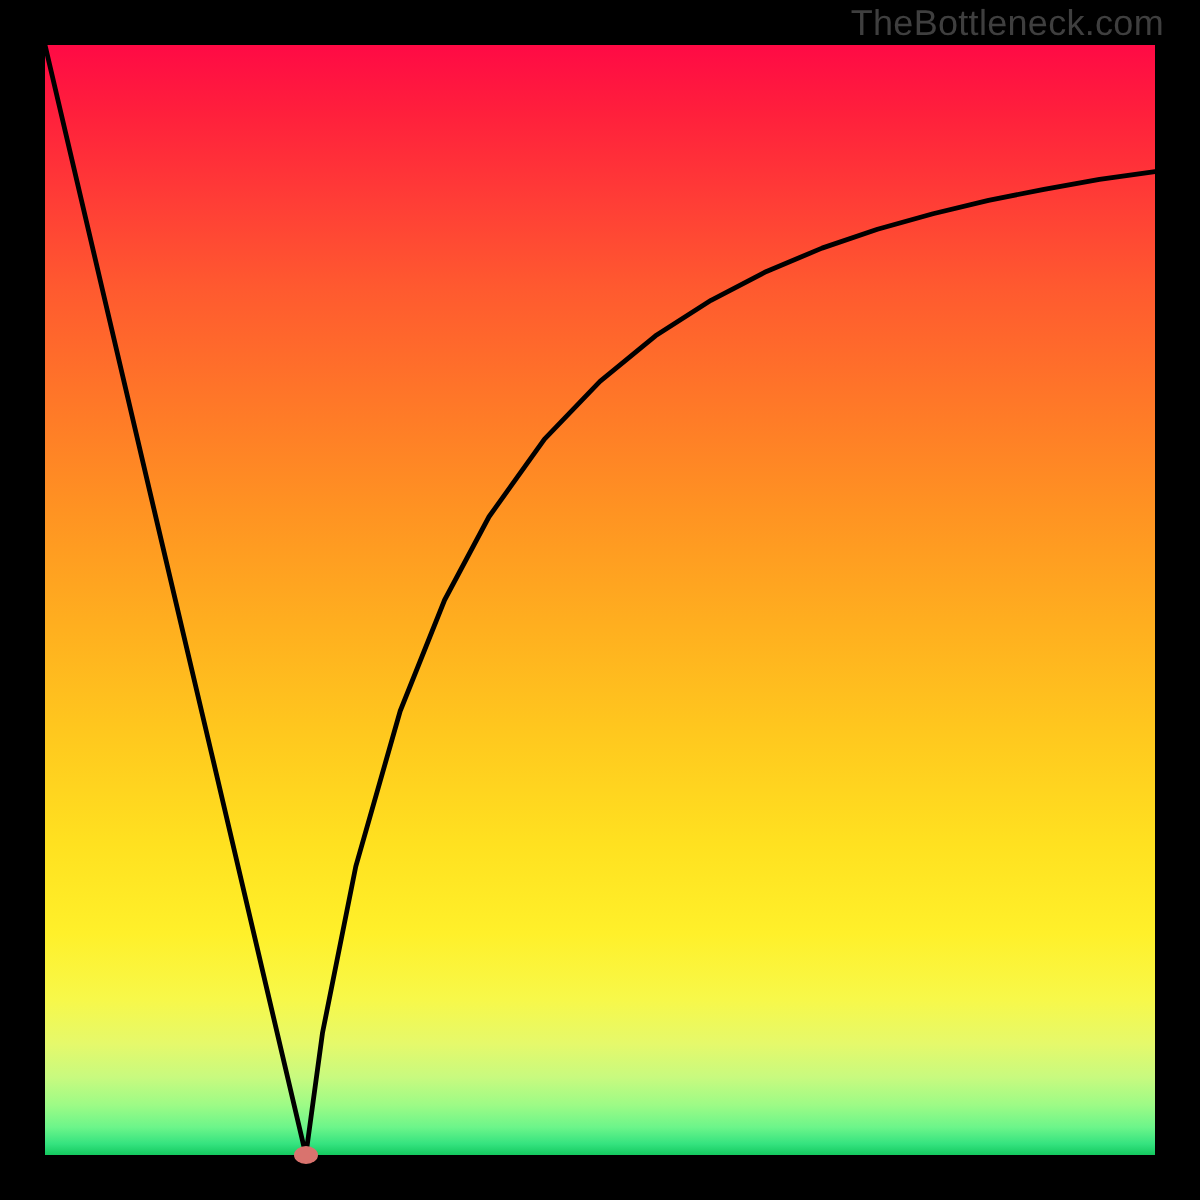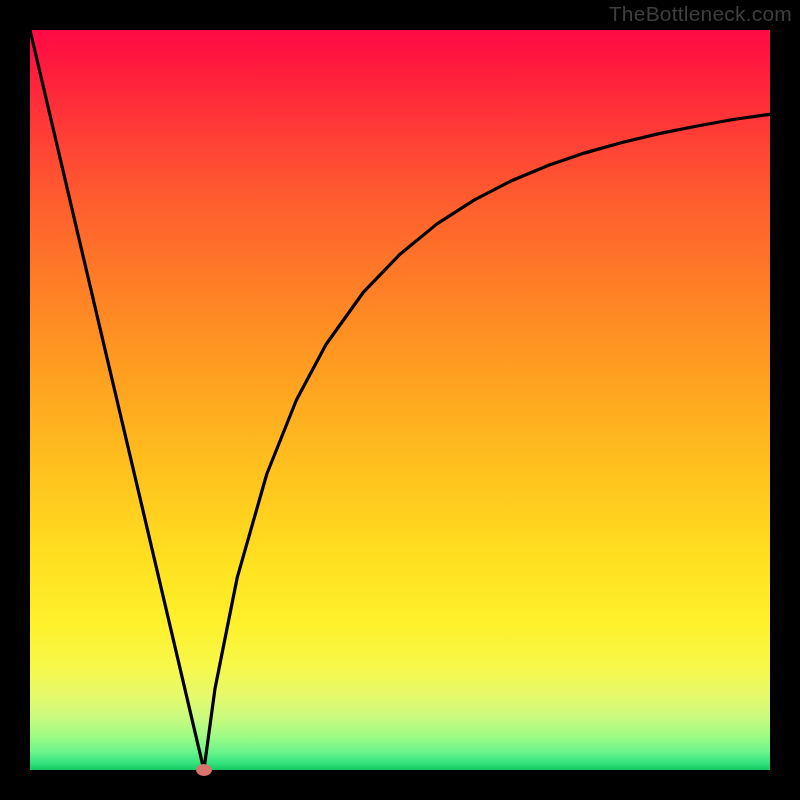--- a/index.html
+++ b/index.html
@@ -41,22 +41,22 @@
       #c8fa7f 93%,
       #9dfb86 95.5%,
       #6cf58a 97.5%,
       #35e37f 99%,
       #14c95f 100%
     );
   }
   .watermark {
     position: absolute;
     top: 2px;
-    right: 8px;
-    font-size: 21px;
+    right: 24px;
+    font-size: 24px;
     font-weight: 500;
     color: #3f3f3f;
     letter-spacing: 0.2px;
     z-index: 5;
     user-select: none;
   }
   svg.curve {
     position: absolute;
     left: 0;
     top: 0;

